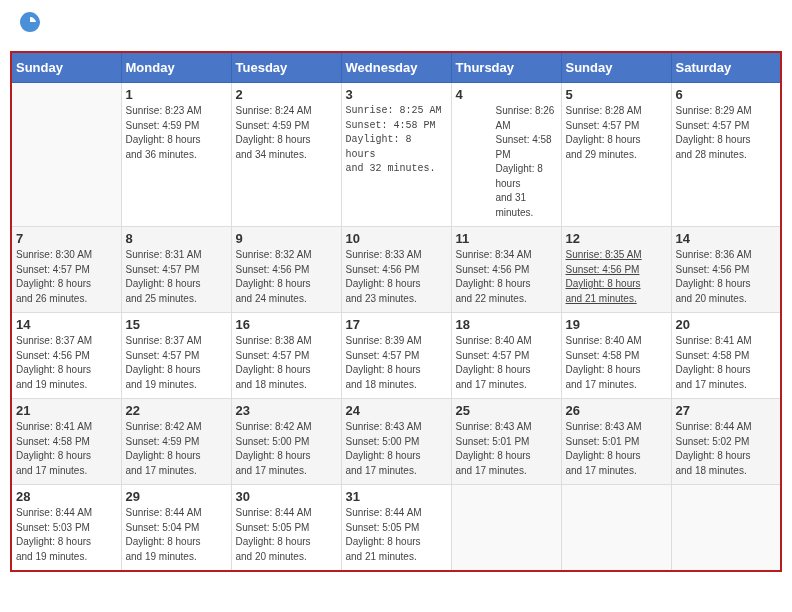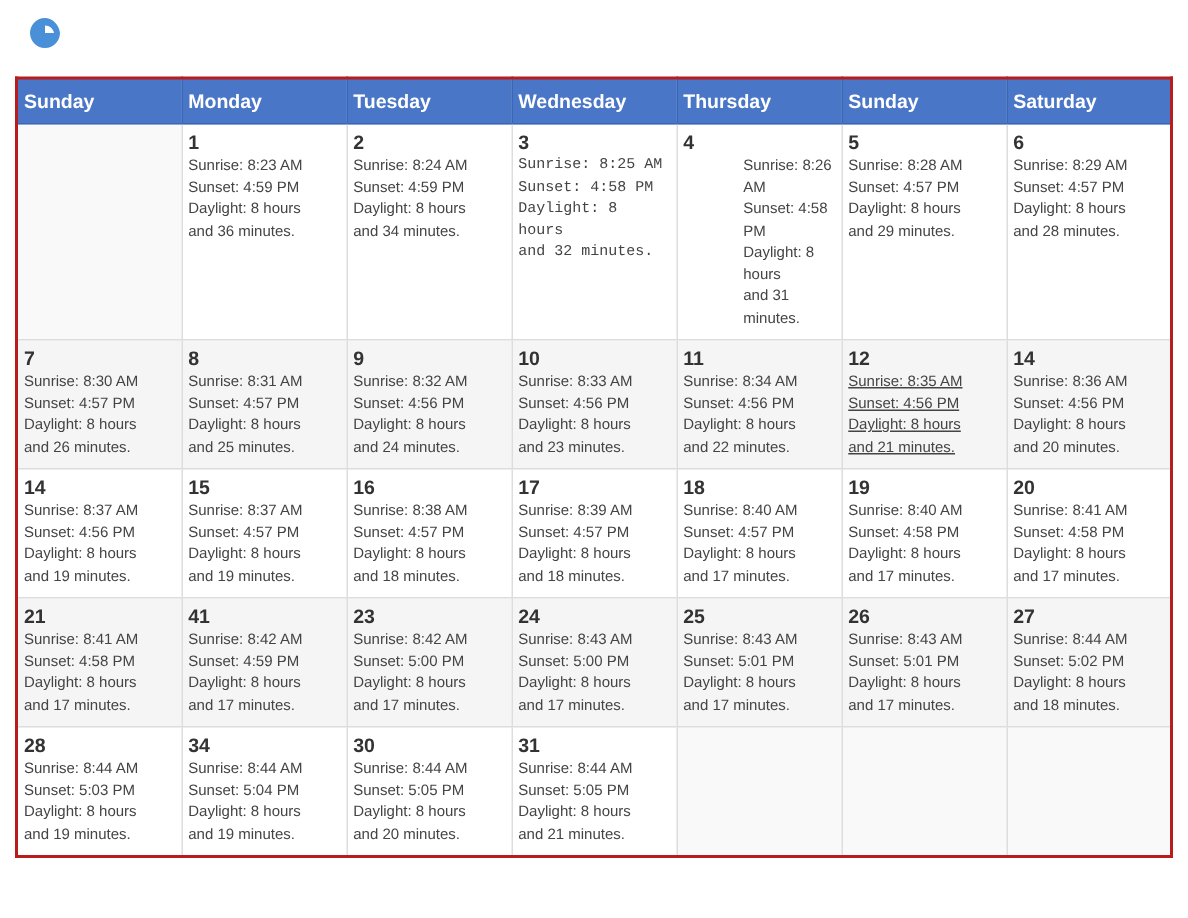--- a/index.html
+++ b/index.html
@@ -281,21 +281,21 @@
       </tr>
       <tr>
         <td>
           <span class="day-number">21</span>
           <div class="day-info" style="white-space: pre-line;">Sunrise: 8:41 AM
 Sunset: 4:58 PM
 Daylight: 8 hours
 and 17 minutes.</div>
         </td>
         <td>
-          <span class="day-number">41</span>
+          <span class="day-number">22</span>
           <div class="day-info" style="white-space: pre-line;">Sunrise: 8:42 AM
 Sunset: 4:59 PM
 Daylight: 8 hours
 and 17 minutes.</div>
         </td>
         <td>
           <span class="day-number">23</span>
           <div class="day-info" style="white-space: pre-line;">Sunrise: 8:42 AM
 Sunset: 5:00 PM
 Daylight: 8 hours
@@ -332,21 +332,21 @@
       </tr>
       <tr>
         <td>
           <span class="day-number">28</span>
           <div class="day-info" style="white-space: pre-line;">Sunrise: 8:44 AM
 Sunset: 5:03 PM
 Daylight: 8 hours
 and 19 minutes.</div>
         </td>
         <td>
-          <span class="day-number">34</span>
+          <span class="day-number">29</span>
           <div class="day-info" style="white-space: pre-line;">Sunrise: 8:44 AM
 Sunset: 5:04 PM
 Daylight: 8 hours
 and 19 minutes.</div>
         </td>
         <td>
           <span class="day-number">30</span>
           <div class="day-info" style="white-space: pre-line;">Sunrise: 8:44 AM
 Sunset: 5:05 PM
 Daylight: 8 hours

